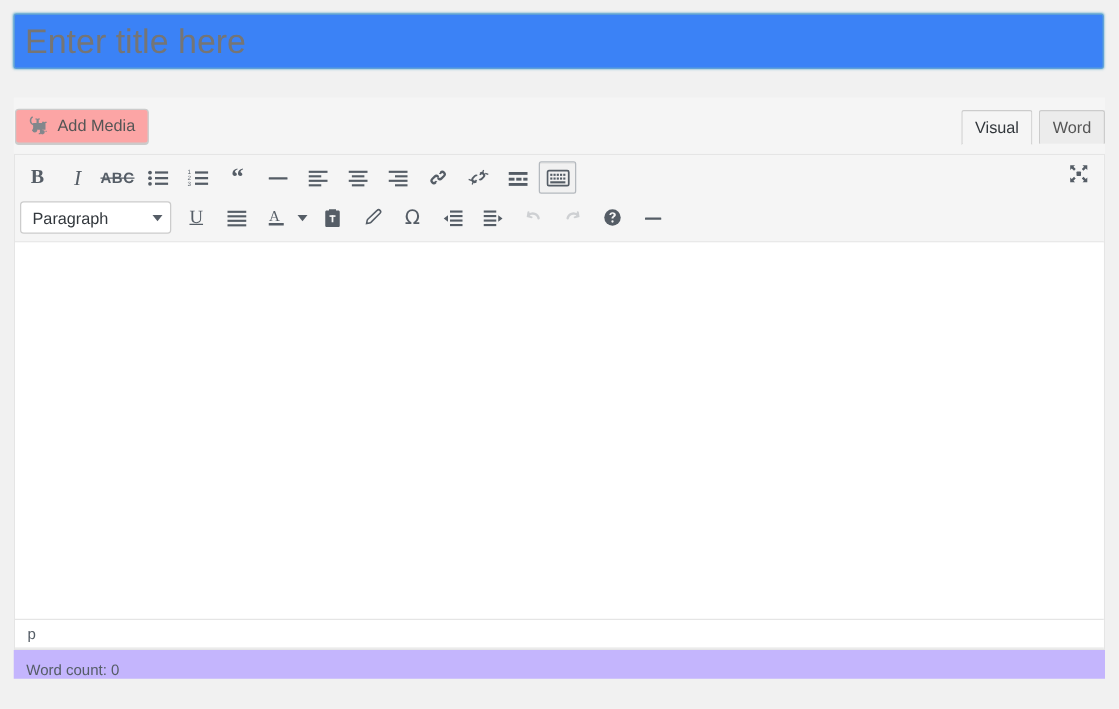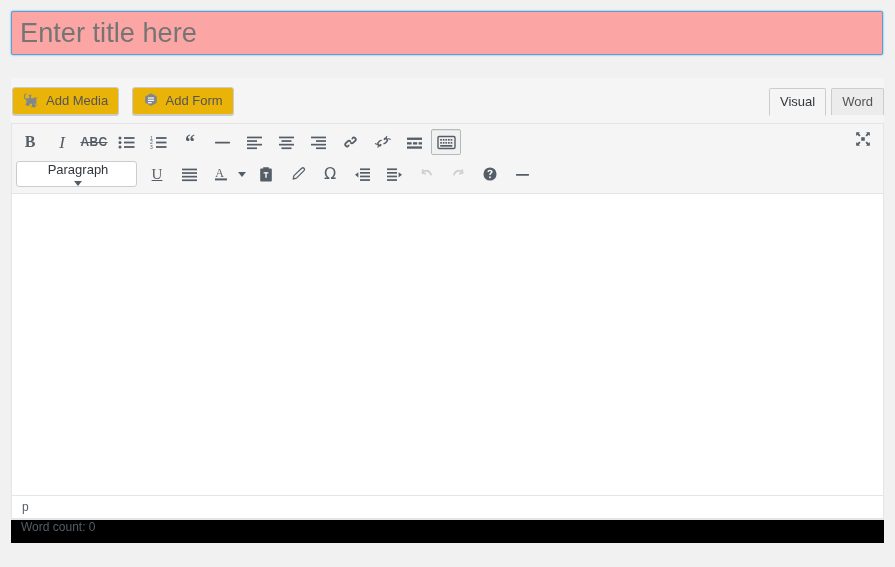--- a/index.html
+++ b/index.html
@@ -21,21 +21,21 @@
     padding: 11px 12px 0 11px;
   }
   .title-input {
     display: block;
     box-sizing: border-box;
     width: 872px;
     height: 44px;
     padding: 18px 8px;
     font-size: 1.7em;
     line-height: 100%;
-    background-color: #fca5a5;
+    background-color: #3b82f6;
     outline: none;
     border: 1px solid #5b9dd9;
     border-radius: 2px;
     box-shadow: 0 0 2px rgba(30,140,190,.8);
     color: #32373c;
     font-family: "Liberation Sans", sans-serif;
   }
 
   
   .wp-editor-wrap {
@@ -60,21 +60,21 @@
   .btn-media {
     display: inline-flex;
     align-items: center;
     gap: 6px;
     height: 28px;
     padding: 0 10px 0 9px;
     margin-right: 8px;
     font-size: 13px;
     line-height: 26px;
     color: #555;
-    background: #eab308;
+    background: #fca5a5;
     border: 1px solid #ccc;
     border-radius: 3px;
     box-shadow: 0 1px 0 #ccc;
     cursor: pointer;
     vertical-align: top;
     box-sizing: border-box;
     font-family: "Liberation Sans", sans-serif;
   }
   .btn-media .ico { display: inline-block; width: 18px; height: 18px; flex: 0 0 18px; }
   .btn-media .ico svg { display: block; width: 18px; height: 18px; fill: #82878c; }
@@ -175,21 +175,20 @@
     margin: 1px 4px 1px 2px;
     padding: 0 6px 0 9px;
     background: #fff;
     border: 1px solid #ccc;
     border-radius: 3px;
     font-size: 13px;
     color: #32373c;
     cursor: pointer;
     box-sizing: border-box;
     font-family: "Liberation Sans", sans-serif;
-    flex-direction: column;
   }
   .mce-listbox .caret {
     width: 0; height: 0;
     border-left: 4px solid transparent;
     border-right: 4px solid transparent;
     border-top: 5px solid #555d66;
   }
 
   .mce-splitbtn { display: inline-flex; align-items: center; }
   .mce-splitbtn .open {
@@ -238,24 +237,24 @@
     height: 22px;
     display: flex;
     align-items: center;
     padding: 0 10px;
     font-size: 12px;
     color: #555d66;
     border-bottom: 1px solid #e5e5e5;
     font-family: "Liberation Sans", sans-serif;
   }
   .wp-editor-counter {
-    background: #000000;
+    background: #c4b5fd;
     height: 23px;
     display: flex;
-    align-items: flex-start;
+    align-items: flex-end;
     padding: 0 10px;
     font-size: 12px;
     color: #555d66;
     font-family: "Liberation Sans", sans-serif;
   }
 </style>
 </head>
 <body>
 
 <div class="titlewrap">
@@ -271,31 +270,20 @@
         <span class="ico">
           <svg viewBox="0 0 20 20">
               <path d="M16 14v-1h-3v3h1v1h-1.5l-.5-.5-.5.5H10v-1h1v-3H8v1H6.5l-.5-.5-.5.5H4v-1h1V9.2A4.4 4.4 0 0 1 2.8 7.6 4.3 4.3 0 0 1 2 5c0-.8.2-1.6.6-2.3A4.4 4.4 0 0 1 4.3 1L5 2.3a3 3 0 0 0-1.2 1.1A2.8 2.8 0 0 0 3.4 5c0 .6.1 1.1.4 1.6A3 3 0 0 0 5 7.8V7h3V4H7V3h1.5l.5.5.5-.5H11v1h-1v3h3V6h1.5l.5.5.5-.5H17v1h-1v7h1v1h-1z"></path>
               <circle cx="6.5" cy="13.5" r="2.1"></circle>
               <circle cx="13.5" cy="15.2" r="1.9"></circle>
             </svg>
         </span>
         <span>Add Media</span>
       </button>
 
-      <button class="btn-media">
-        <span class="ico">
-          <svg viewBox="0 0 20 20">
-              <path d="M10 1.5 16.5 5v7L10 15.5 3.5 12V5L10 1.5z"></path>
-              <rect x="6.6" y="6" width="6.8" height="1.4" fill="#f7f7f7"></rect>
-              <rect x="6.6" y="8.6" width="6.8" height="1.4" fill="#f7f7f7"></rect>
-              <rect x="6.6" y="11.2" width="4.2" height="1.4" fill="#f7f7f7"></rect>
-            </svg>
-        </span>
-        <span>Add Form</span>
-      </button>
 
     </div>
 
     <div class="wp-editor-tabs">
       <button class="wp-switch-editor active">Visual</button>
       <button class="wp-switch-editor">Word</button>
     </div>
   </div>
 
   <div class="editor-container">

